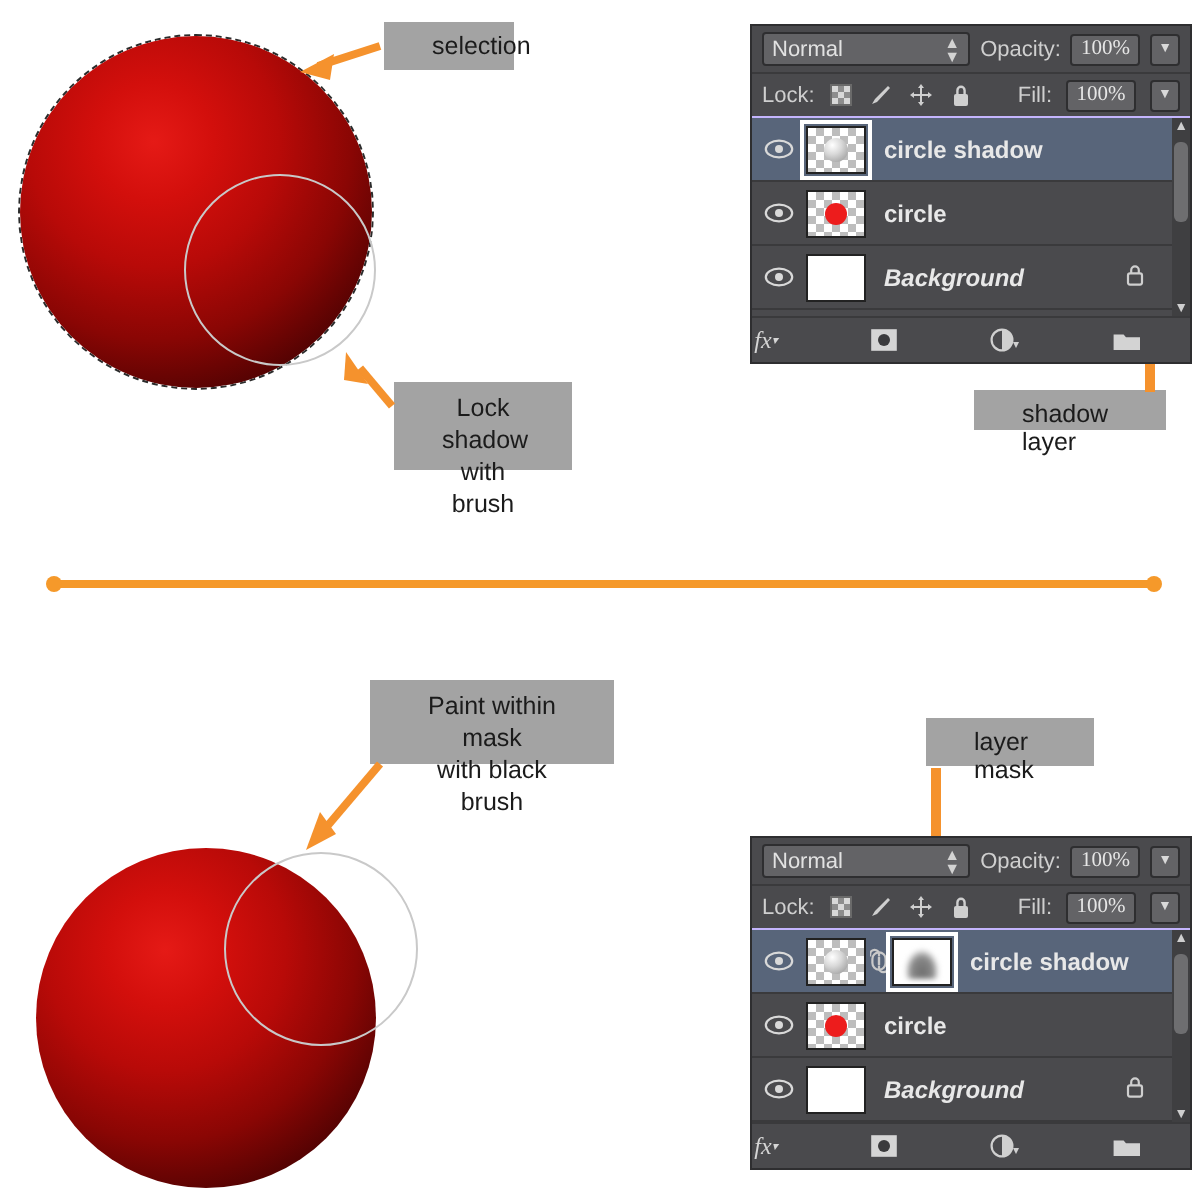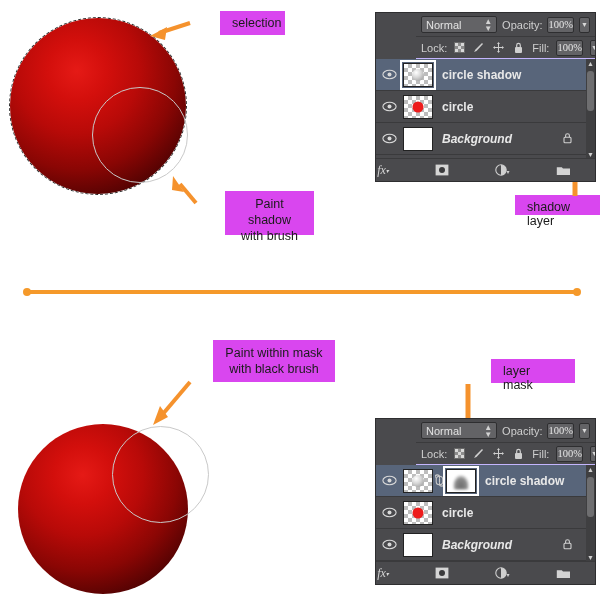--- a/index.html
+++ b/index.html
@@ -22,29 +22,28 @@
   }
   .ghost-circle{
     position:absolute;border-radius:50%;
     border:1px solid #c9c9c9;
     background:transparent;
   }
 
   
   .callout{
     position:absolute;
-    background:#d946ef;
+    background:#a3a3a3;
     color:#1b1b1b;
     font-size:12.5px;
     line-height:16px;
-    padding:5px 12px;
+    padding:5px 24px;
     text-align:center;
     white-space:pre-line;
     box-sizing:border-box;
-    margin-left:28px;
   }
   .callout.left{text-align:left;}
 
   
   .divider{
     position:absolute;height:4px;background:#f5992a;border-radius:2px;
   }
   .dot{
     position:absolute;width:8px;height:8px;border-radius:50%;background:#f5992a;
   }
@@ -55,21 +54,20 @@
     background:#4a4a4d;
     border:1px solid #2e2e30;
     box-sizing:border-box;
     font-size:11px;
     color:#d7d7d7;
     overflow:hidden;
   }
   .ps-row{
     display:flex;align-items:center;
     box-sizing:border-box;
-    margin-left:40px;
   }
   .ps-toprow{
     height:24px;padding:0 5px;gap:5px;
     border-bottom:1px solid #3a3a3c;
   }
   .blend-select{
     width:105px;height:17px;
     background:#636366;
     border:1px solid #2e2e30;
     border-radius:2px;
@@ -191,21 +189,21 @@
   <div class="sphere" style="background:radial-gradient(circle at 38% 30%, #e51a16 0%, #d30f0c 18%, #b80a08 38%, #8a0604 60%, #4a0202 82%, #1a0000 100%);"></div>
 </div>
 <div class="ghost-circle" style="left:112px;top:426px;width:95px;height:95px;"></div>
 
 <div class="divider" style="left:26px;top:290px;width:550px;"></div>
 <div class="dot" style="left:23px;top:288px;"></div>
 <div class="dot" style="left:573px;top:288px;"></div>
 
 <div class="callout left" style="left:192px;top:11px;width:65px;height:24px;line-height:14px;">selection</div>
 
-<div class="callout" style="left:197px;top:191px;width:89px;height:44px;">Paint shadow
+<div class="callout" style="left:197px;top:191px;width:89px;height:44px;">Lock shadow
 with brush</div>
 
 <div class="callout left" style="left:487px;top:195px;width:96px;height:20px;line-height:14px;">shadow layer</div>
 
 <div class="callout" style="left:185px;top:340px;width:122px;height:42px;">Paint within mask
 with black brush</div>
 
 <div class="callout left" style="left:463px;top:359px;width:84px;height:24px;line-height:14px;">layer mask</div>
 
 <svg class="arrows" viewBox="0 0 600 600">

